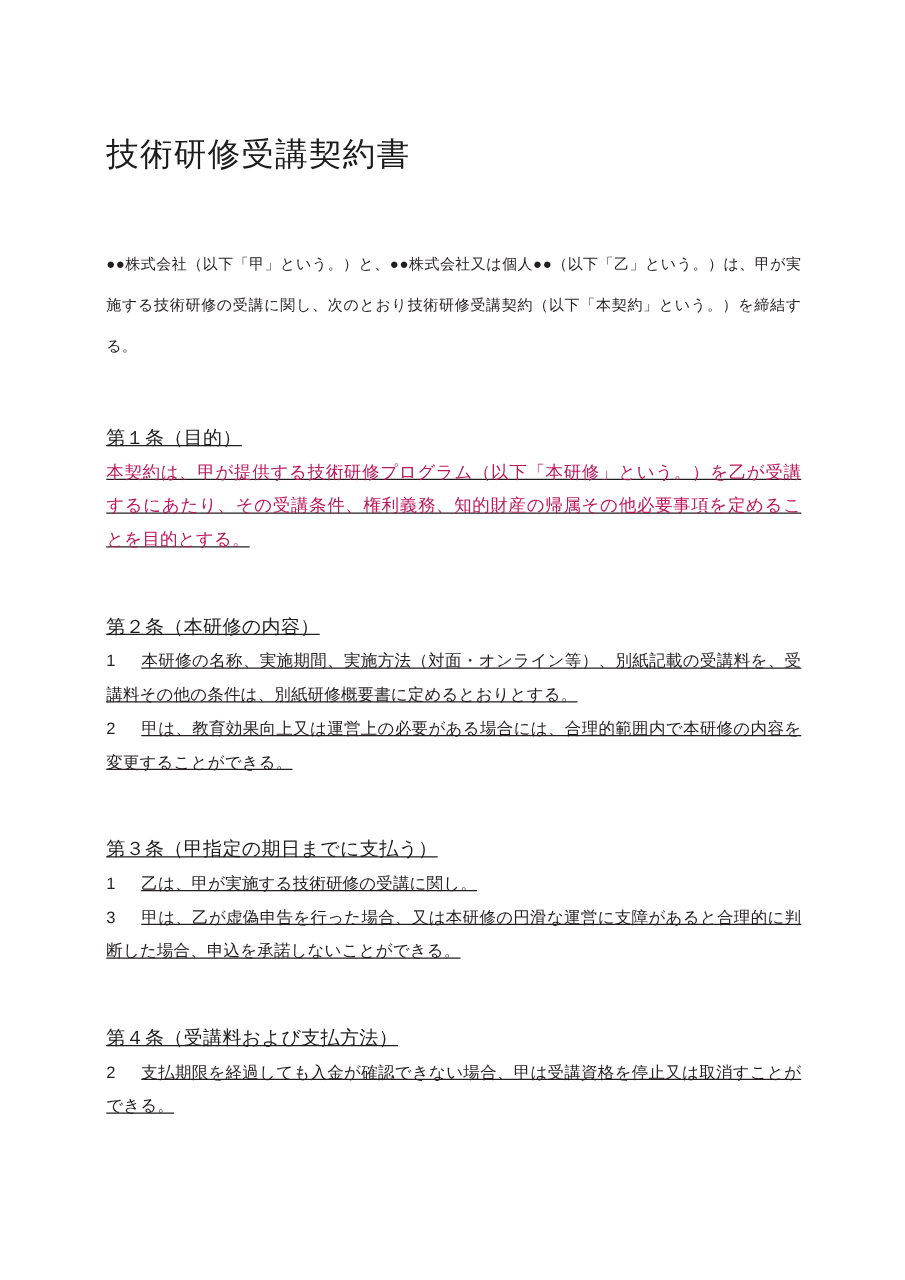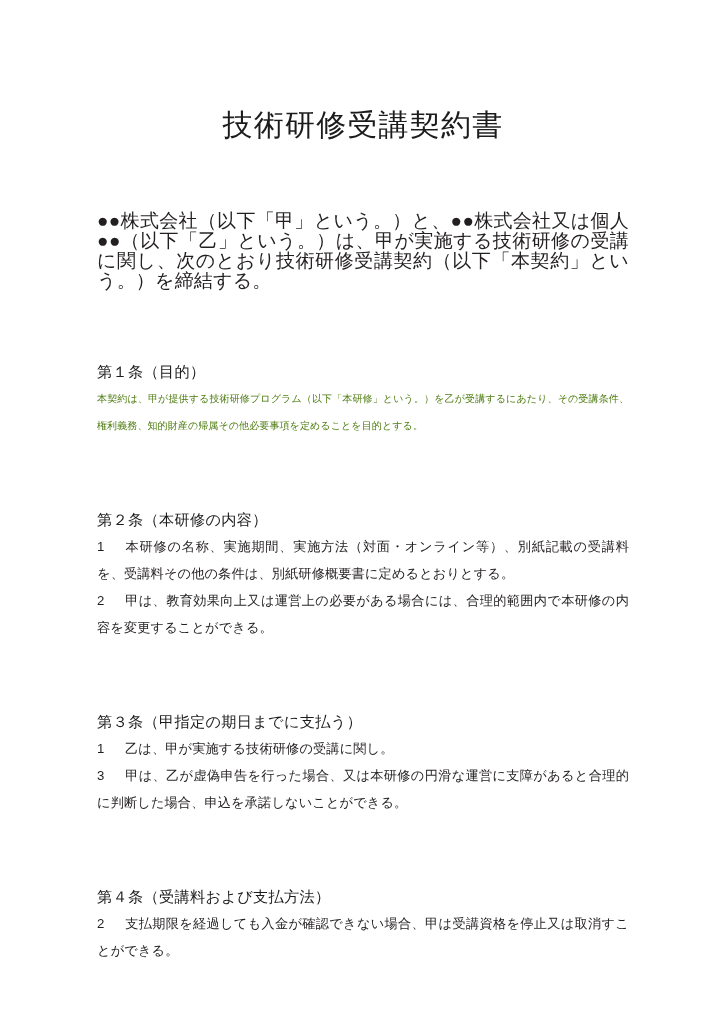--- a/index.html
+++ b/index.html
@@ -29,73 +29,74 @@
     position: absolute;
     left: 85px;
     top: 0;
     width: 556px;
   }
 
   
   .doc-title {
     margin: 0;
     padding: 0;
-    font-size: 30px;
+    font-size: 26px;
     font-weight: 400;
     line-height: 1;
     letter-spacing: 0.04em;
-    text-align: center;
+    text-align: left;
     color: #1c1c1c;
     padding-top: 110px;
   }
 
   
   .preamble {
-    margin: 12px;
+    margin: 0;
     padding-top: 59px;
-    font-size: 19px;
-    line-height: 20px;
+    font-size: 12px;
+    line-height: 33px;
     text-align: justify;
     text-justify: inter-ideograph;
     letter-spacing: 0.01em;
     word-break: break-all;
     color: #231f20;
   }
 
   
   .article {
-    margin: 12px;
+    margin: 0;
     padding: 0;
+    text-decoration: underline;
   }
 
   .article-heading {
     margin: 0;
     padding: 0;
     font-size: 15.2px;
     font-weight: 400;
     line-height: 27px;
     letter-spacing: 0.02em;
     color: #1c1c1c;
   }
 
   .article-body {
     margin: 0;
     padding: 0;
   }
 
   .article-paragraph {
     margin: 0;
     padding: 0;
-    font-size: 10px;
+    font-size: 14px;
     line-height: 27px;
     text-align: justify;
     text-justify: inter-ideograph;
     letter-spacing: 0.01em;
     word-break: break-all;
-    color: #4d7c0f;
+    color: #be185d;
   }
 
   
   .clause {
     margin: 0;
     padding: 0;
     font-size: 13.2px;
     line-height: 27px;
     text-align: justify;
     text-justify: inter-ideograph;

